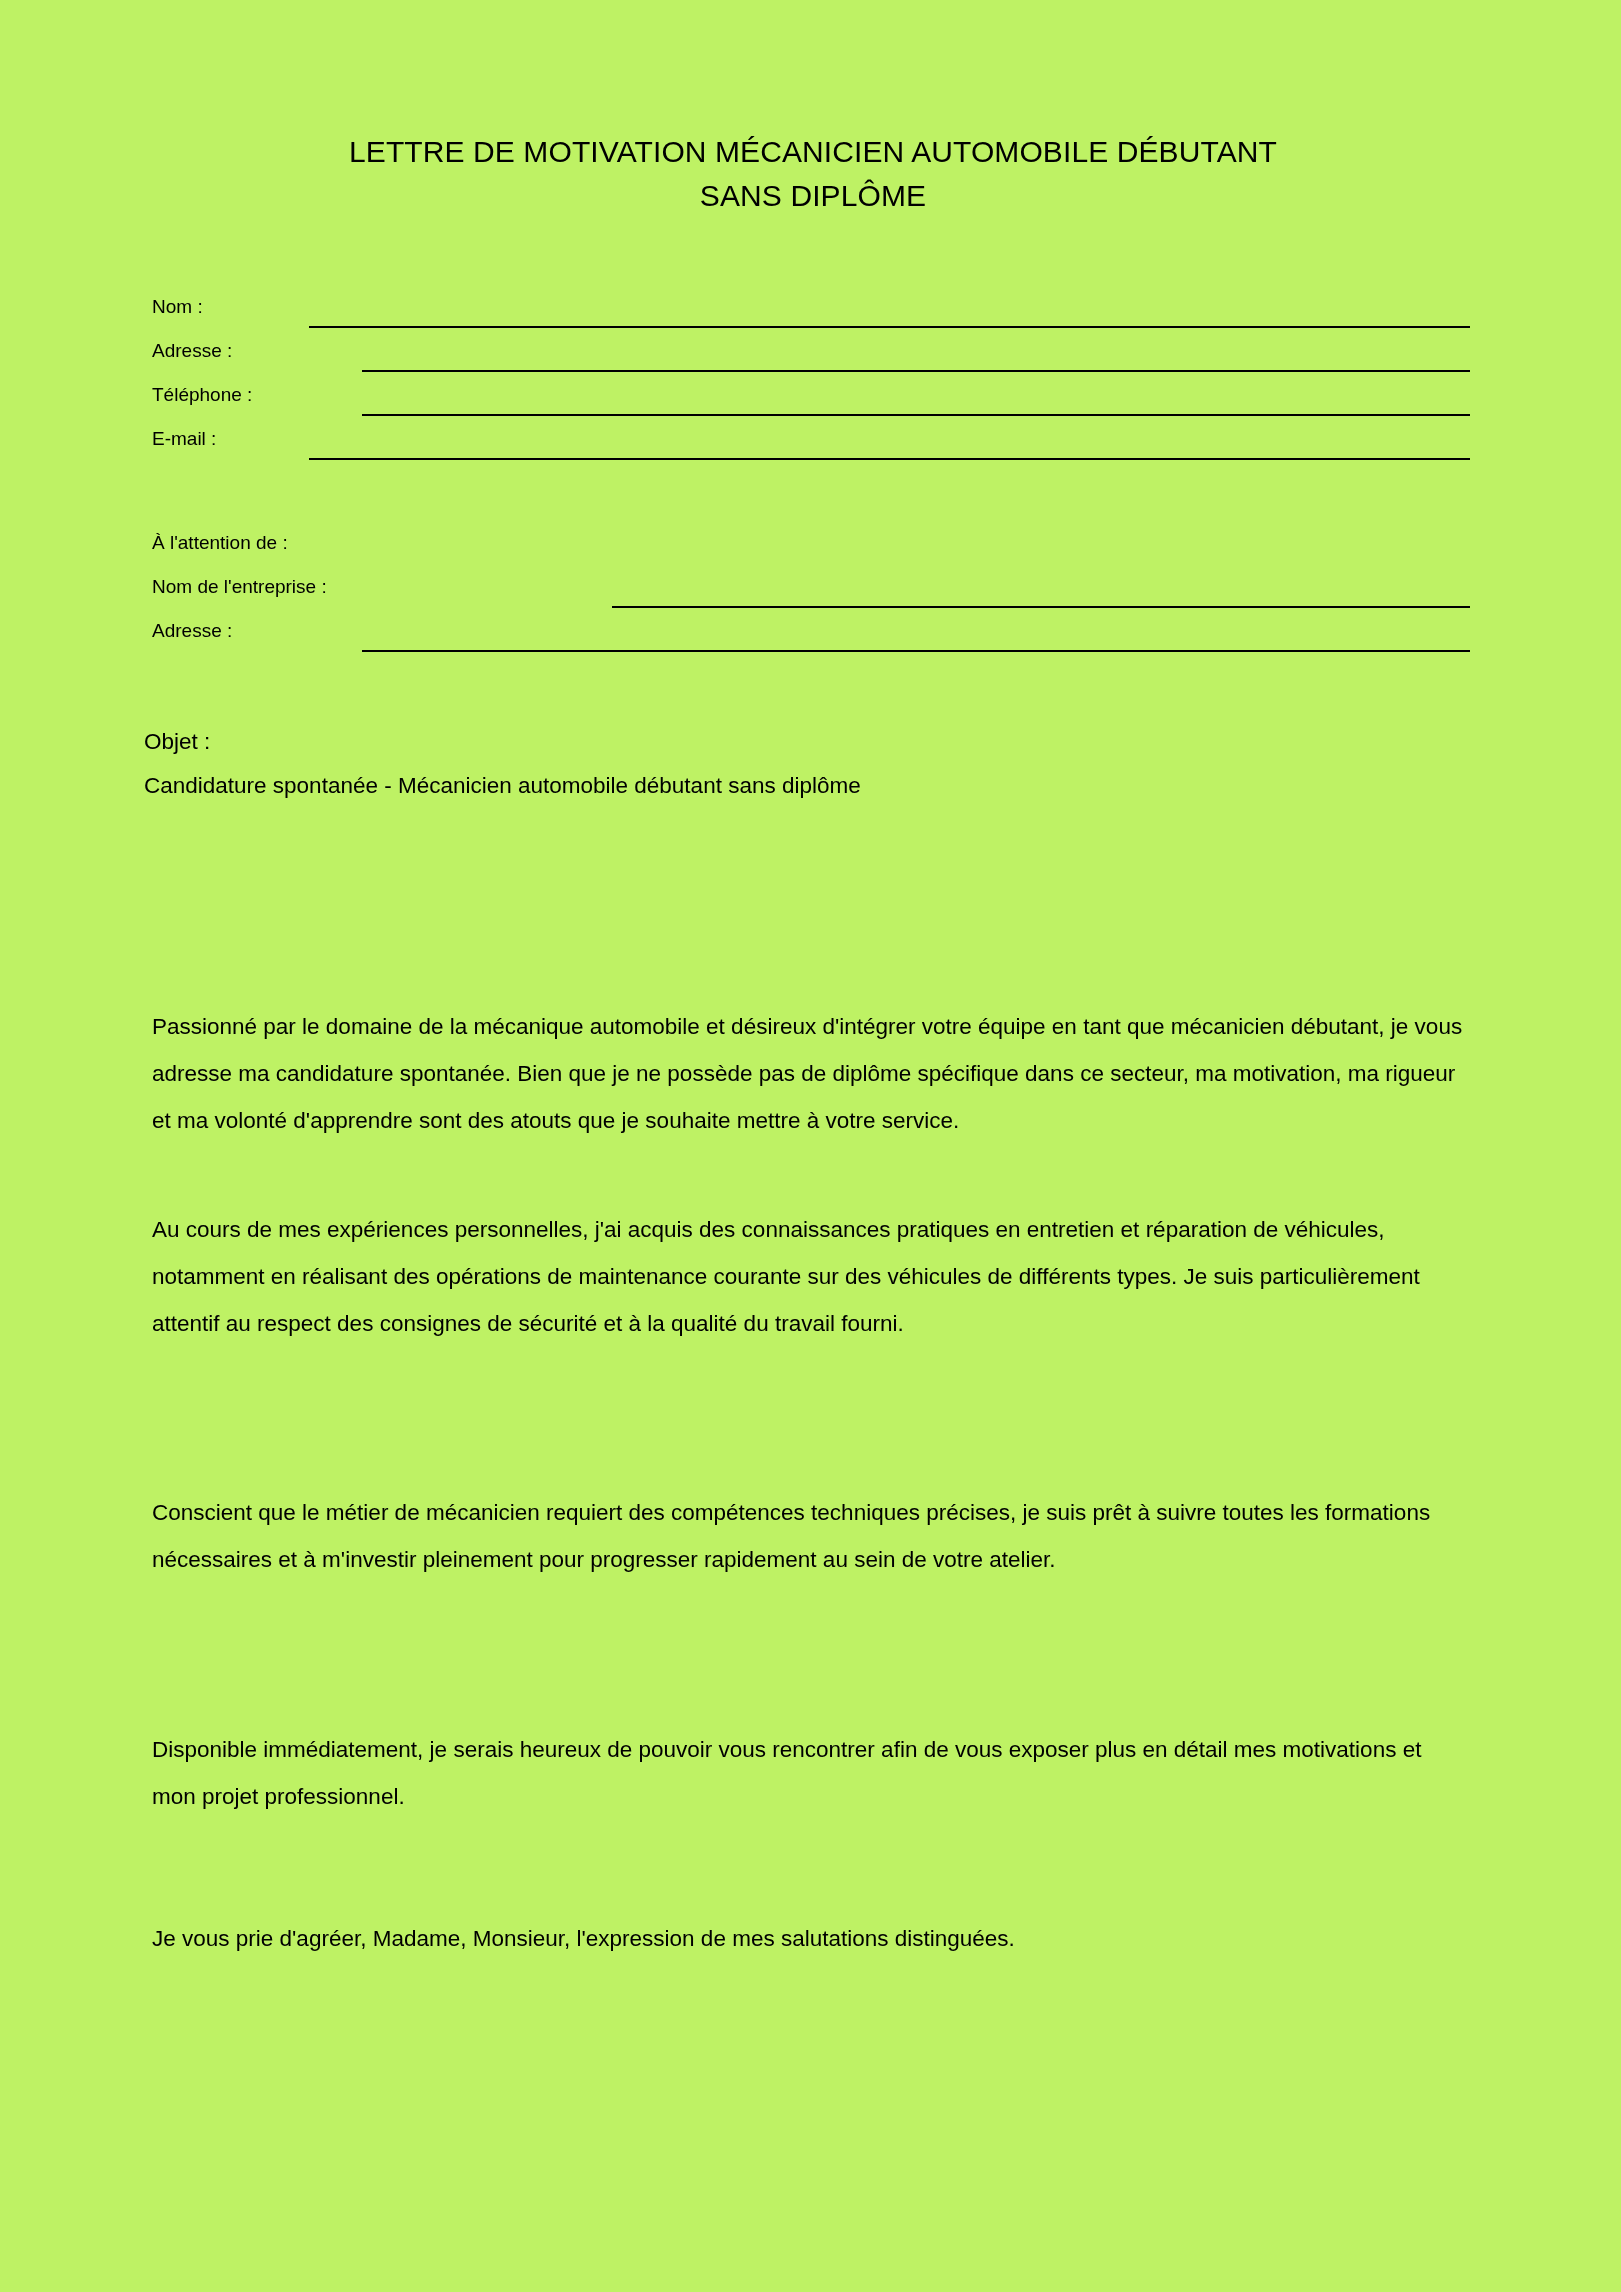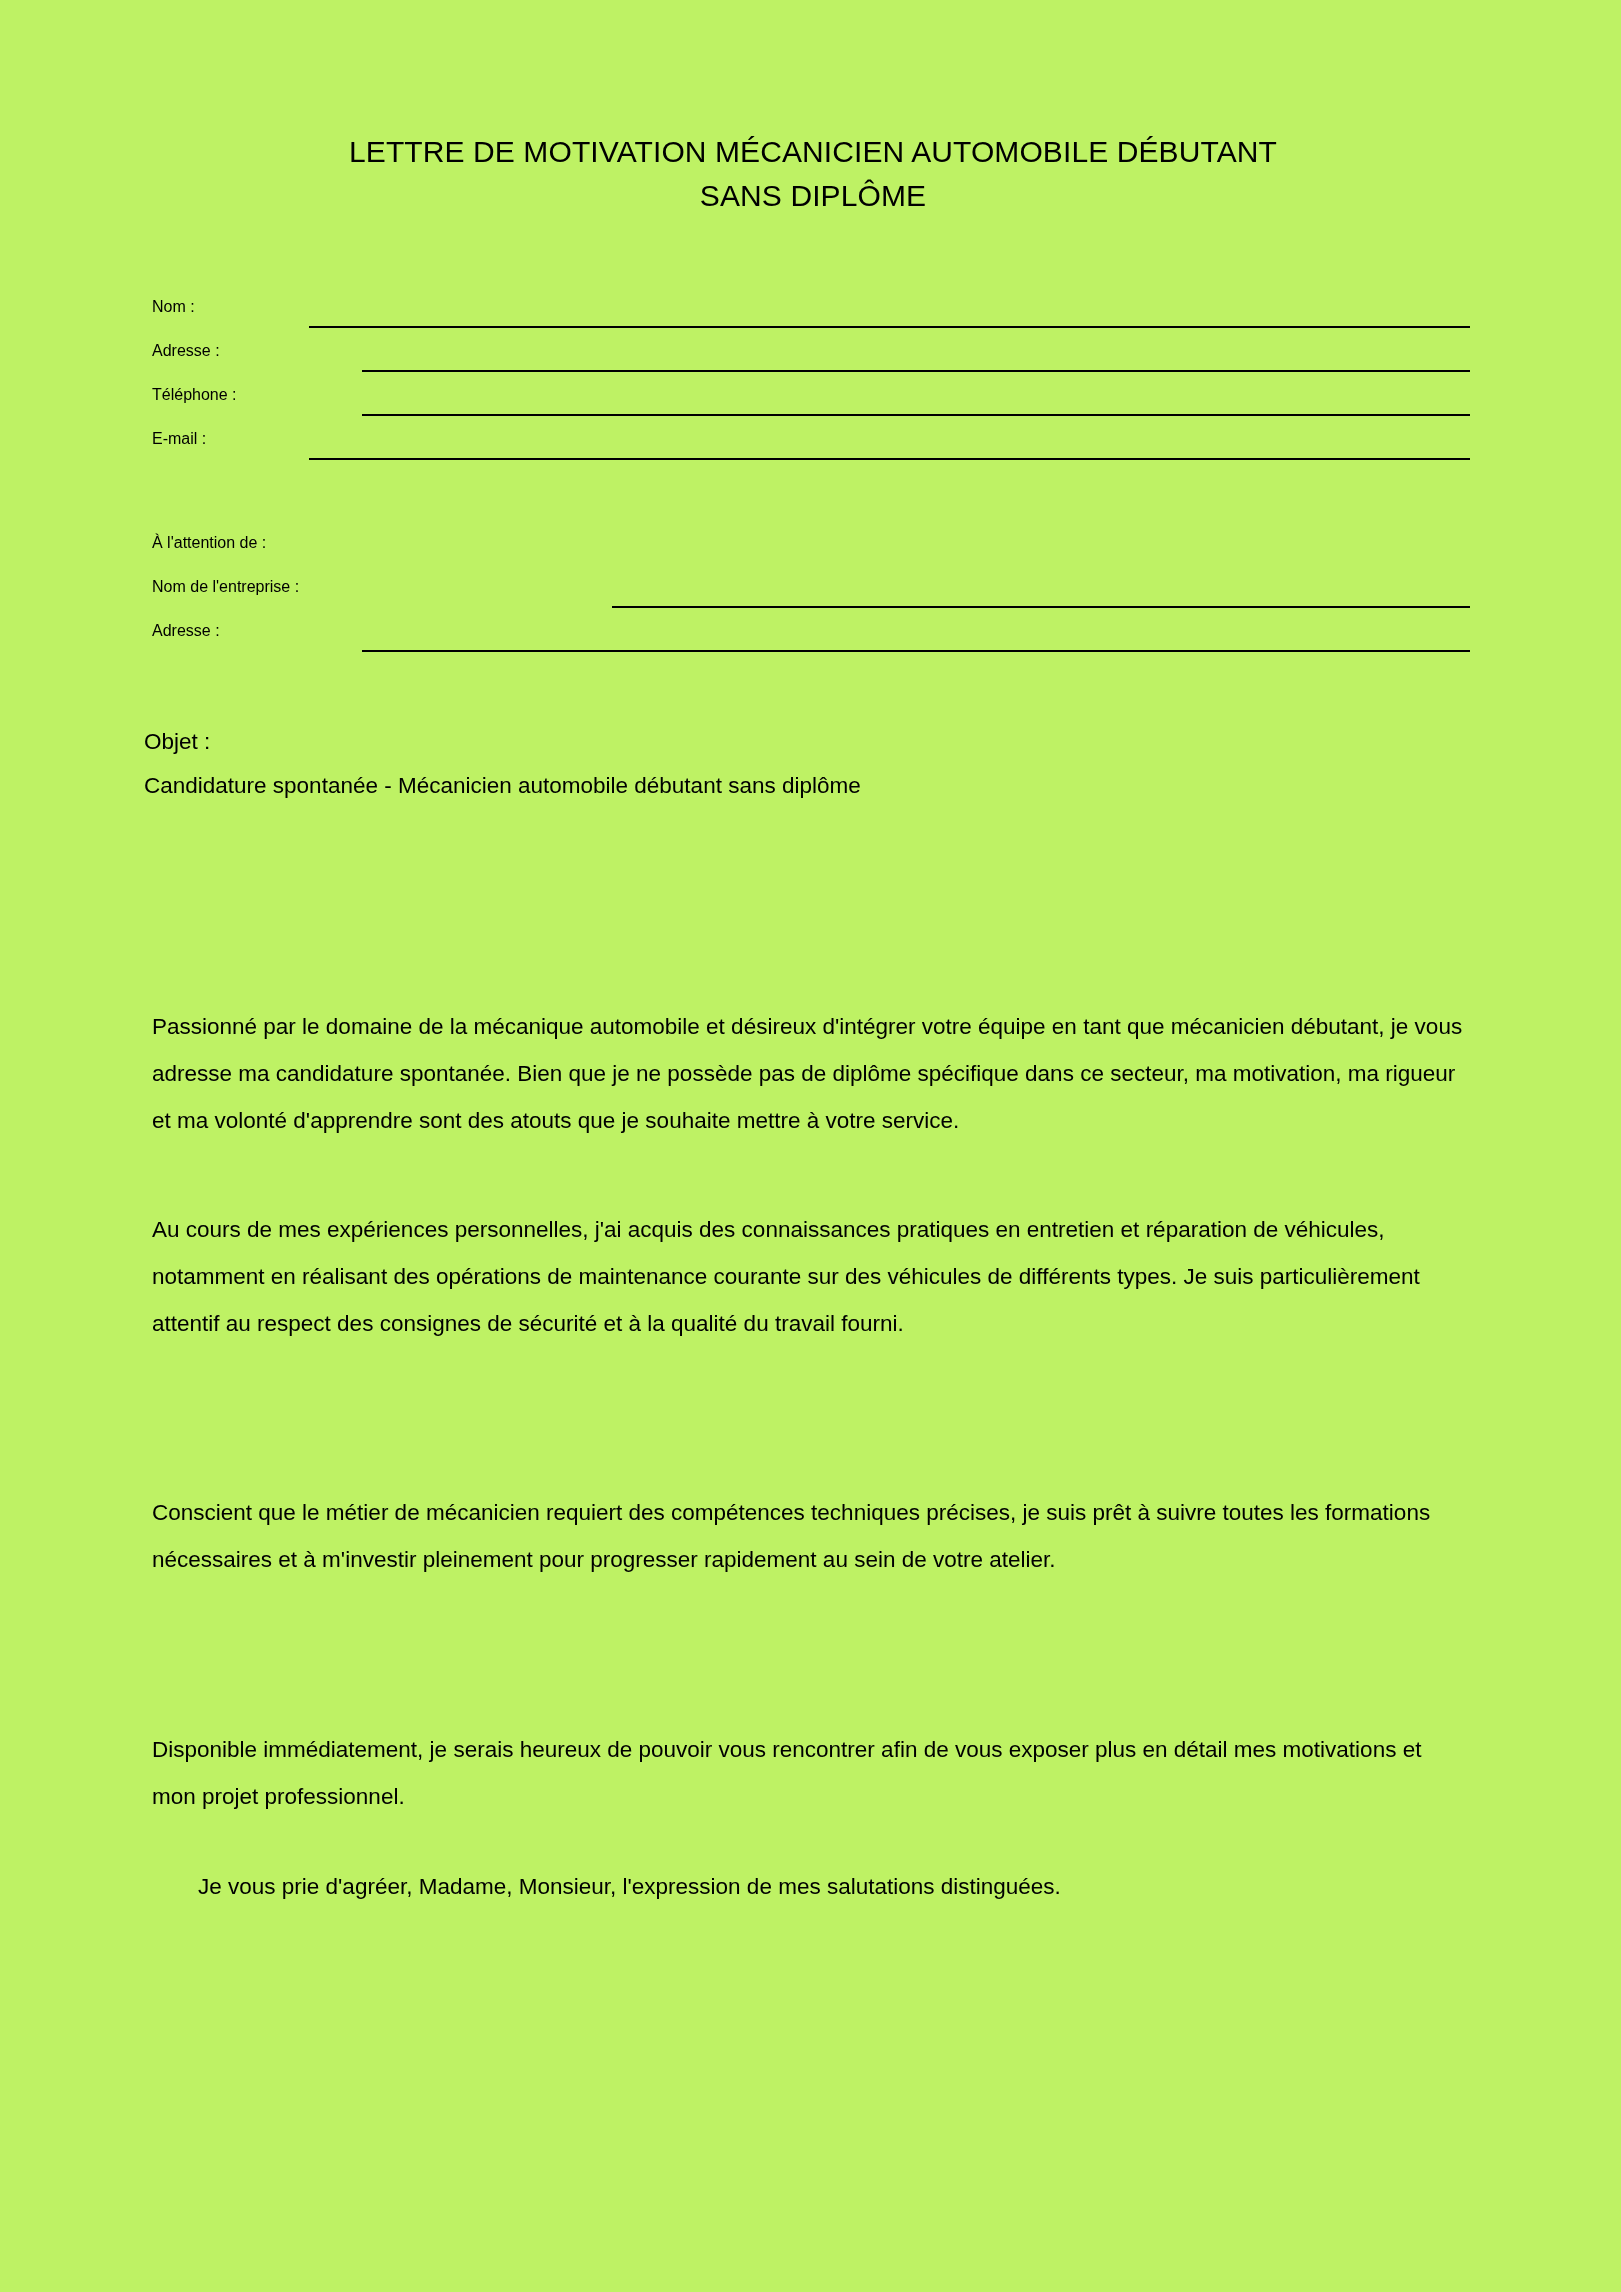--- a/index.html
+++ b/index.html
@@ -49,21 +49,21 @@
   #recipient-block { top: 528px; }
 
   .field-row {
     position: relative;
     height: 44px;
   }
   .field-label {
     position: absolute;
     left: 0;
     top: 0;
-    font-size: 16px;
+    font-size: 19px;
     font-weight: 400;
     line-height: 29px;
     white-space: nowrap;
   }
   .field-rule {
     position: absolute;
     right: 0;
     bottom: 7.8px;
     height: 0;
     border-bottom: 2.9px solid #000000;
@@ -89,21 +89,21 @@
   }
 
   #objet-label { top: 727px; }
   #objet-value { top: 771px; }
   #salutation  { top: 860px; }
 
   #para-1 { top: 980px; }
   #para-2 { top: 1183px; }
   #para-3 { top: 1466px; }
   #para-4 { top: 1703px; }
-  #closing { top: 1840px; margin-left: 46px; }
+  #closing { top: 1892px; }
 </style>
 </head>
 <body>
 
 <div class="page">
 
   <h1 class="doc-title">
     <span class="title-line">LETTRE DE MOTIVATION MÉCANICIEN AUTOMOBILE DÉBUTANT</span>
     <span class="title-line">SANS DIPLÔME</span>
   </h1>

